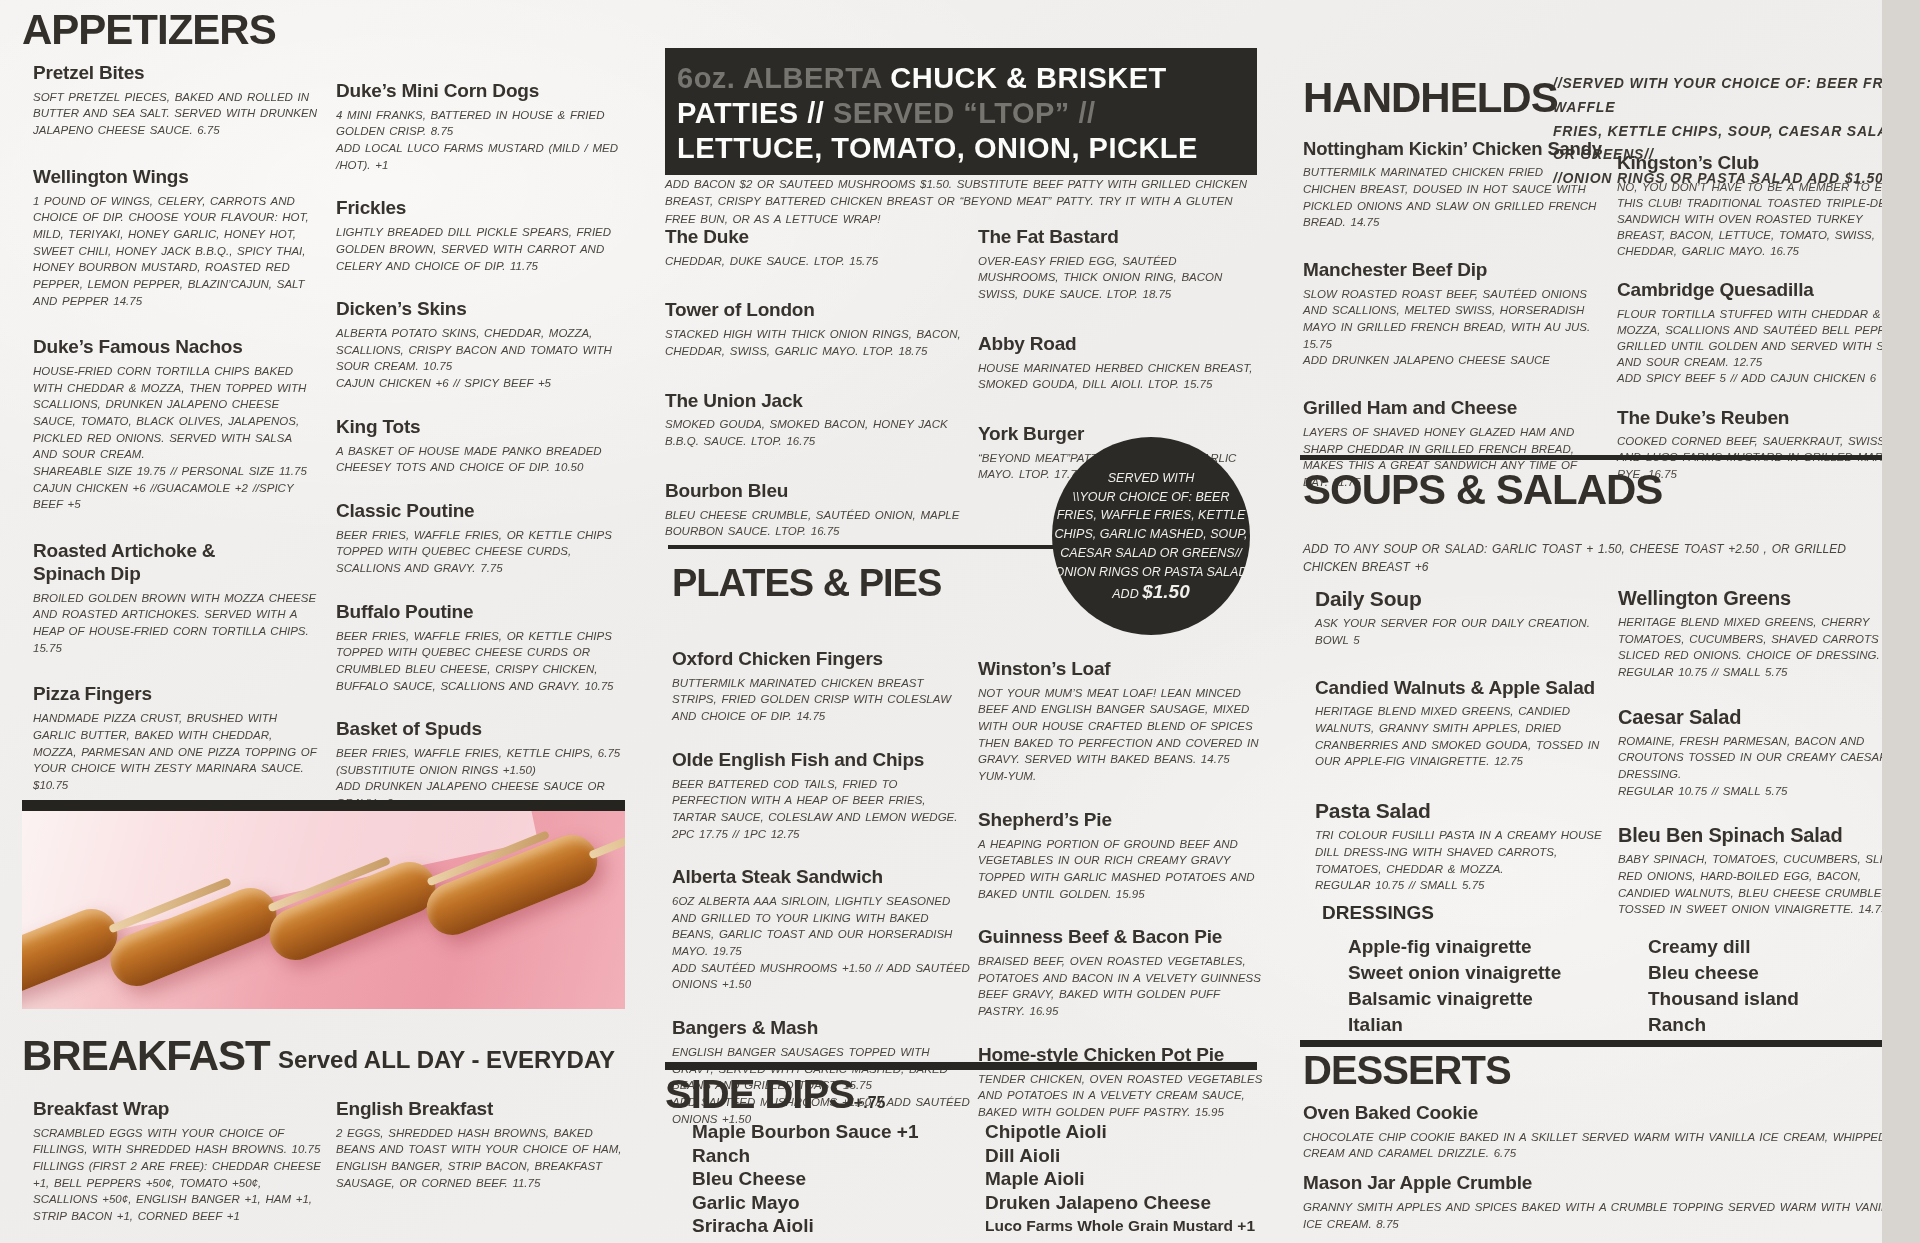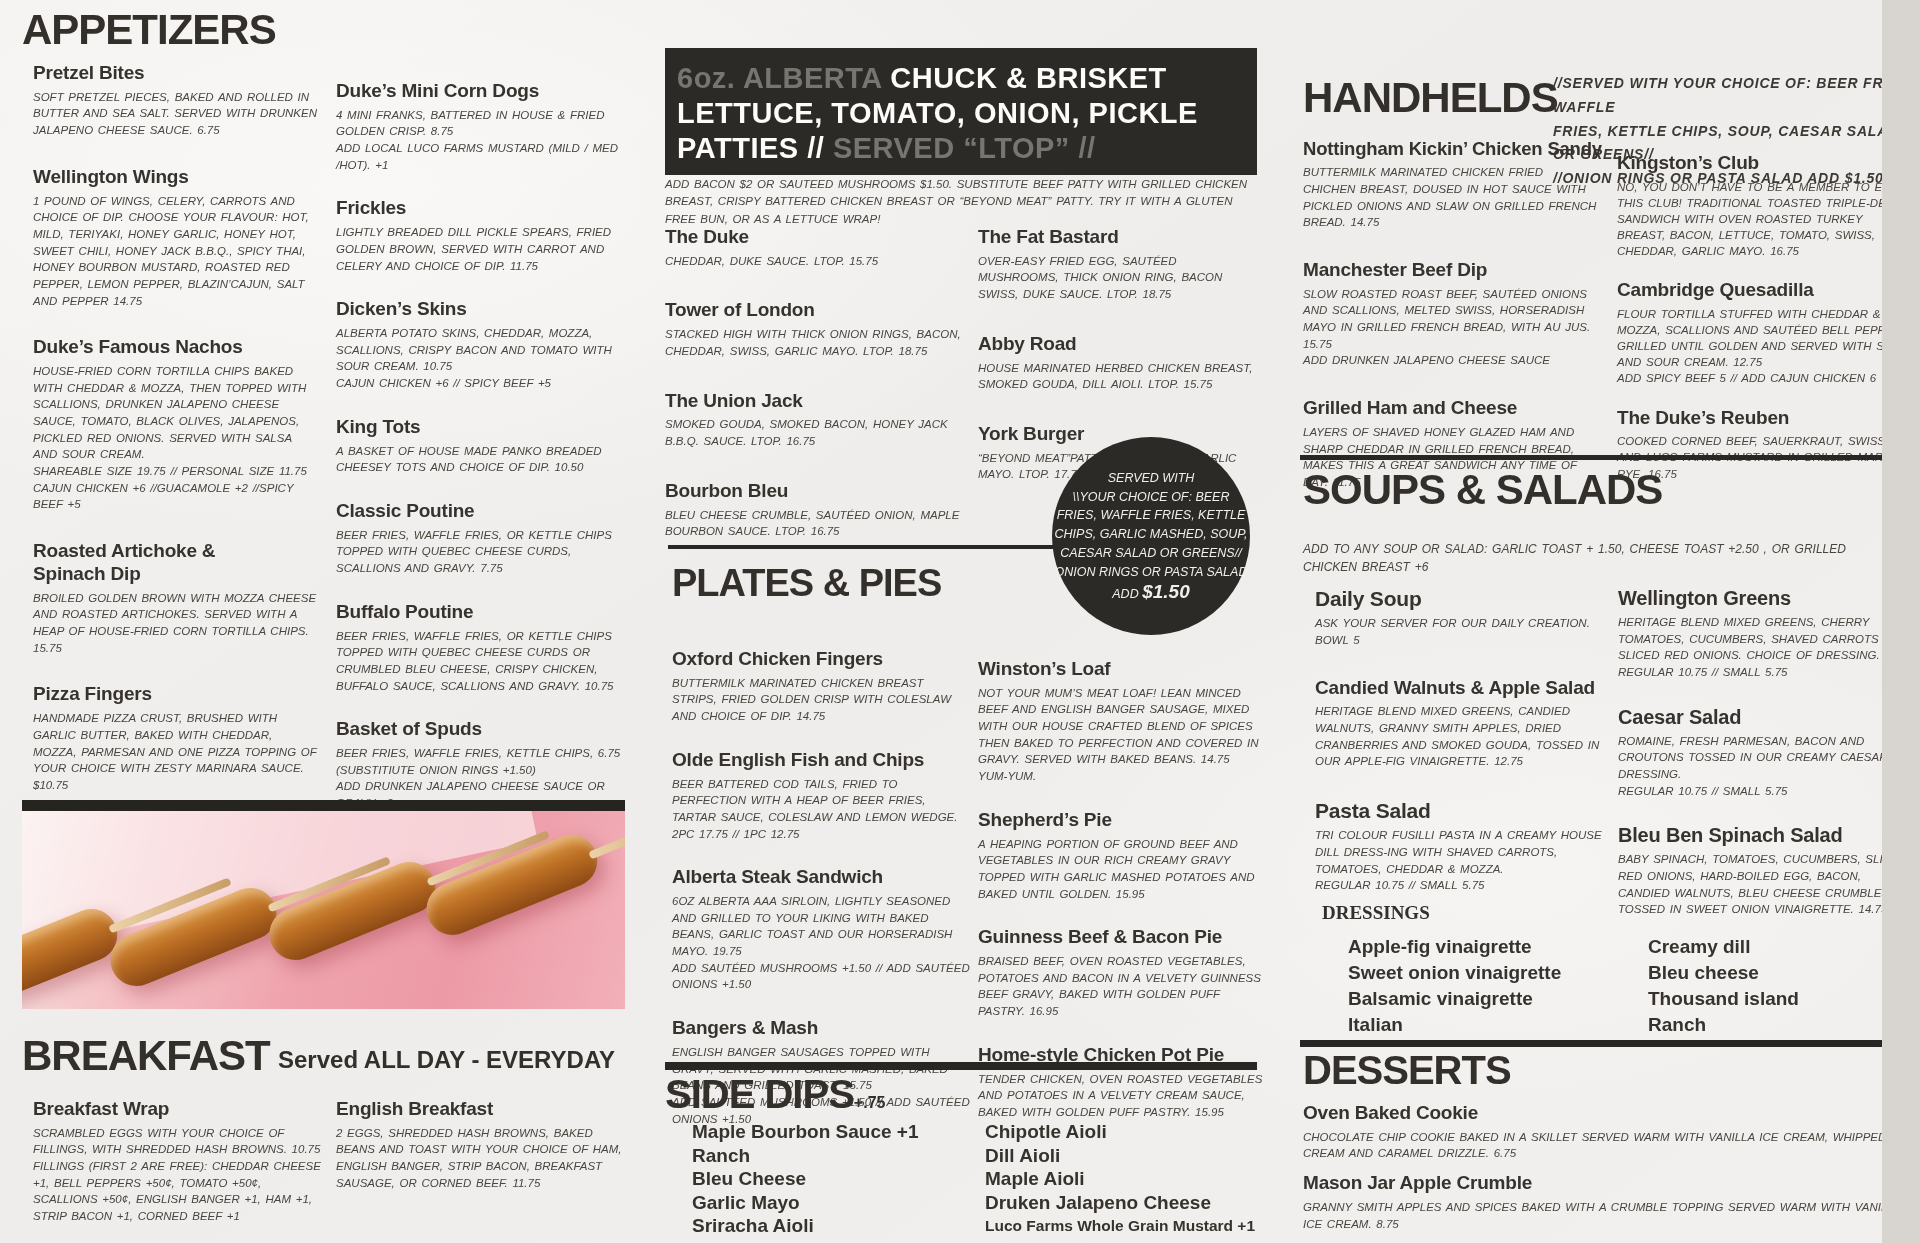--- a/index.html
+++ b/index.html
@@ -26,21 +26,21 @@
   
   .badge{position:absolute;left:1052px;top:437px;width:198px;height:198px;border-radius:50%;background:#2b2a27;
     display:flex;flex-direction:column;align-items:center;justify-content:center;text-align:center;z-index:3;}
   .badge-lines{font-style:italic;font-size:12.5px;line-height:1.5;color:#f1efec;white-space:pre-line;}
   .badge-add{font-style:italic;color:#f1efec;font-size:12.5px;}
   .badge-add b{font-size:19px;font-style:italic;}
   
   .hh-note{position:absolute;left:1553px;top:72px;width:360px;font-style:italic;font-weight:700;font-size:14px;line-height:1.7;letter-spacing:.8px;color:#3c3833;white-space:pre-line;}
   
   .bold-list div{font-weight:700;font-size:19px;line-height:26px;color:#36322d;}
-  .mini-title{position:absolute;font-weight:700;font-size:19px;color:#33302b;font-family:Liberation Serif, serif;}
+  .mini-title{position:absolute;font-weight:700;font-size:19px;color:#33302b;}
   .dips-list div{font-weight:700;font-size:19px;line-height:23.5px;color:#36322d;}
   .dips-list div.small{font-size:15.5px;}
   .price-sup{font-size:16px;font-weight:800;letter-spacing:0;}
   .subtitle{position:absolute;font-weight:800;font-size:24px;color:#33302b;white-space:nowrap;}
   
   .photo{position:absolute;left:22px;top:800px;width:603px;height:198px;overflow:hidden;
     border-top:11px solid #26241f;
     background:linear-gradient(105deg,#f8e4e3 0%,#f5c3c6 20%,#efa3ad 48%,#ec9aa6 72%,#f2b0b8 100%);}
   .photo::before{content:"";position:absolute;left:-60px;top:-120px;width:560px;height:210px;
     background:rgba(255,255,255,.55);transform:rotate(-12deg);}
@@ -147,22 +147,22 @@
     <div class="item">
       <div class="iname">English Breakfast</div>
       <div class="idesc">2 EGGS, SHREDDED HASH BROWNS, BAKED BEANS AND TOAST WITH YOUR CHOICE OF HAM, ENGLISH BANGER, STRIP BACON, BREAKFAST SAUSAGE, OR CORNED BEEF. 11.75</div>
     </div>
   </div>
 
   <div class="sec-title" style="left:665px;top:20px;font-size:26px;margin-top:36px;">BURGERS</div>
 
   <div class="banner">
     <div><span class="bg">6oz. ALBERTA </span><span class="bw">CHUCK &amp; BRISKET</span></div>
+    <div><span class="bw">PATTIES // </span><span class="bg">SERVED “LTOP” //</span></div>
     <div><span class="bw">LETTUCE, TOMATO, ONION, PICKLE</span></div>
-    <div><span class="bw">PATTIES // </span><span class="bg">SERVED “LTOP” //</span></div>
   </div>
 
   <div class="banner-note note">ADD BACON $2 OR SAUTEED MUSHROOMS $1.50. SUBSTITUTE BEEF PATTY WITH GRILLED CHICKEN BREAST, CRISPY BATTERED CHICKEN BREAST OR “BEYOND MEAT” PATTY. TRY IT WITH A GLUTEN FREE BUN, OR AS A LETTUCE WRAP!</div>
 
   <div class="sub-col" style="left:665px;top:226px;width:300px;">
     <div class="item" style="margin-bottom:30px;">
       <div class="iname">The Duke</div>
       <div class="idesc">CHEDDAR, DUKE SAUCE. LTOP. 15.75</div>
     </div>
     <div class="item" style="margin-bottom:30px;">

